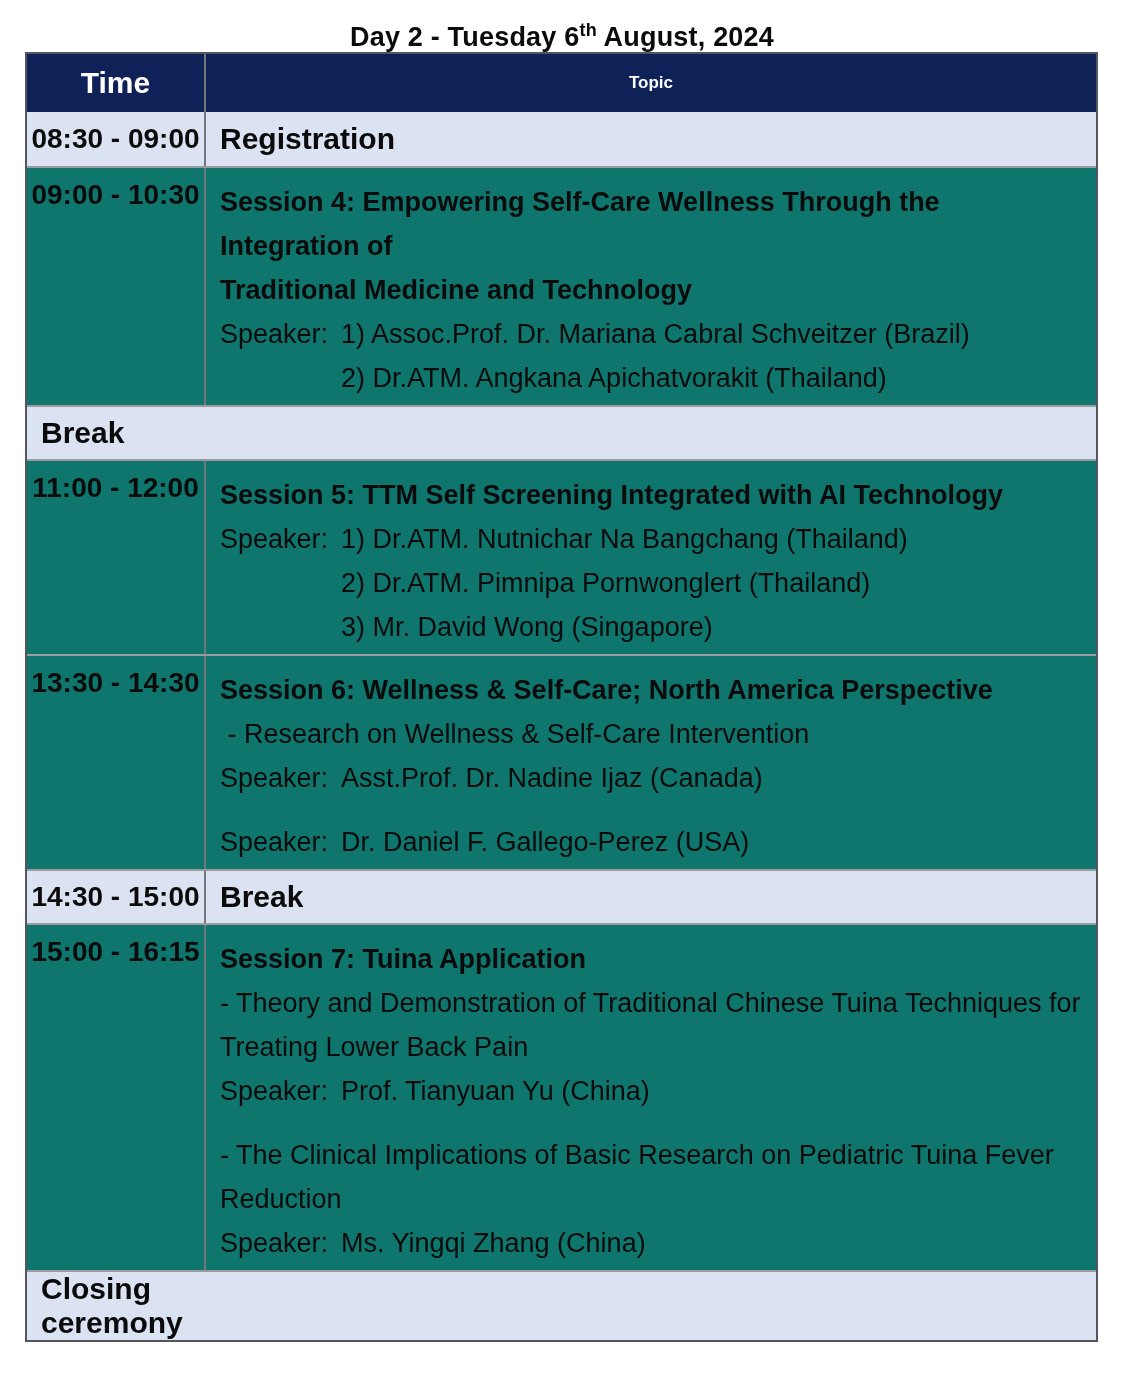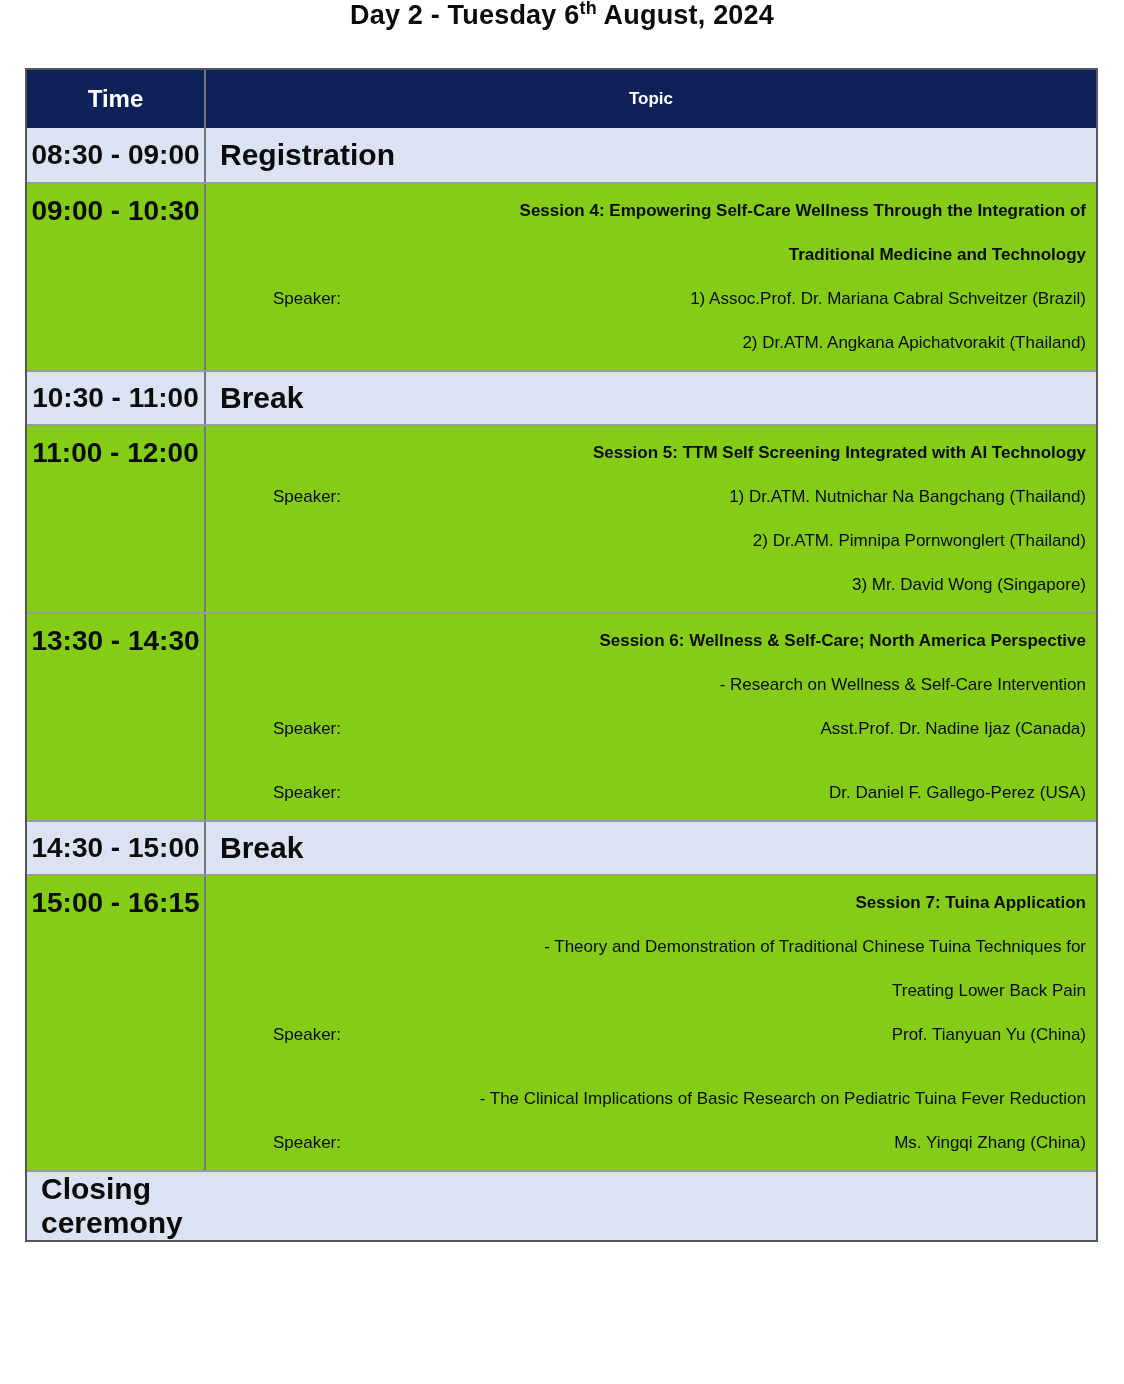--- a/index.html
+++ b/index.html
@@ -15,21 +15,22 @@
   html,body{width:1124px;background:#ffffff;}
   body{
     height:1384px;
     font-family:"Liberation Sans","DejaVu Sans",sans-serif;
     color:var(--text);
     overflow:hidden;
   }
   .title-wrap{
     width:100%;
     text-align:center;
-    height:68px;
+    padding-top:22px;
+    height:52px;
   }
   .doc-title{
     font-size:27px;
     font-weight:700;
     letter-spacing:.2px;
   }
   .doc-title sup{
     font-size:18px;
     vertical-align:super;
     line-height:0;
@@ -56,21 +57,21 @@
     font-size:28px;
     line-height:44px;
   }
   .header-row{
     background:var(--header-bg);
     color:var(--header-text);
     min-height:58px;
   }
   .header-row .time-cell{
     align-items:center;
-    font-size:24px;
+    font-size:30px;
     line-height:normal;
     border-right:2px solid var(--line-v);
   }
   .header-row .topic-cell{
     display:flex;
     align-items:center;
     justify-content:center;
     font-weight:700;
     font-size:17px;
   }
@@ -80,31 +81,30 @@
   }
   .simple-row .time-cell{align-items:center;}
   .simple-row .topic-cell{
     display:flex;
     align-items:center;
     font-weight:700;
     font-size:30px;
     padding:0 14px;
   }
   .session-row{
-    background:#84cc16;
+    background:#0f766e;
   }
   .session-row .time-cell{
     align-items:flex-start;
     padding-top:5px;
   }
   .session-row .topic-cell{
-    padding:5px 10px 5px 14px;
-    font-size:17px;
+    padding:12px 10px 5px 14px;
+    font-size:27px;
     line-height:44px;
-    text-align:right;
   }
   .blk-title{
     font-weight:700;
     white-space:pre-wrap;
   }
   .blk-italic{
     white-space:pre-wrap;
   }
   .blk-speaker{
     display:flex;
@@ -150,21 +150,20 @@
             <span class="speaker-label">Speaker:</span>
             <span class="speaker-name">1) Assoc.Prof. Dr. Mariana Cabral Schveitzer (Brazil)</span>
           </div>
           <div class="blk-speaker">
             <span class="speaker-label"></span>
             <span class="speaker-name">2) Dr.ATM. Angkana Apichatvorakit (Thailand)</span>
           </div>
         </div>
       </div>
       <div class="row simple-row">
-        <div class="cell time-cell">10:30 - 11:00</div>
         <div class="cell topic-cell">
           <span class="simple-topic">Break</span>
         </div>
       </div>
       <div class="row session-row">
         <div class="cell time-cell">11:00 - 12:00</div>
         <div class="cell topic-cell">
           <div class="blk-title">Session 5: TTM Self Screening Integrated with AI Technology</div>
           <div class="blk-speaker">
             <span class="speaker-label">Speaker:</span>

